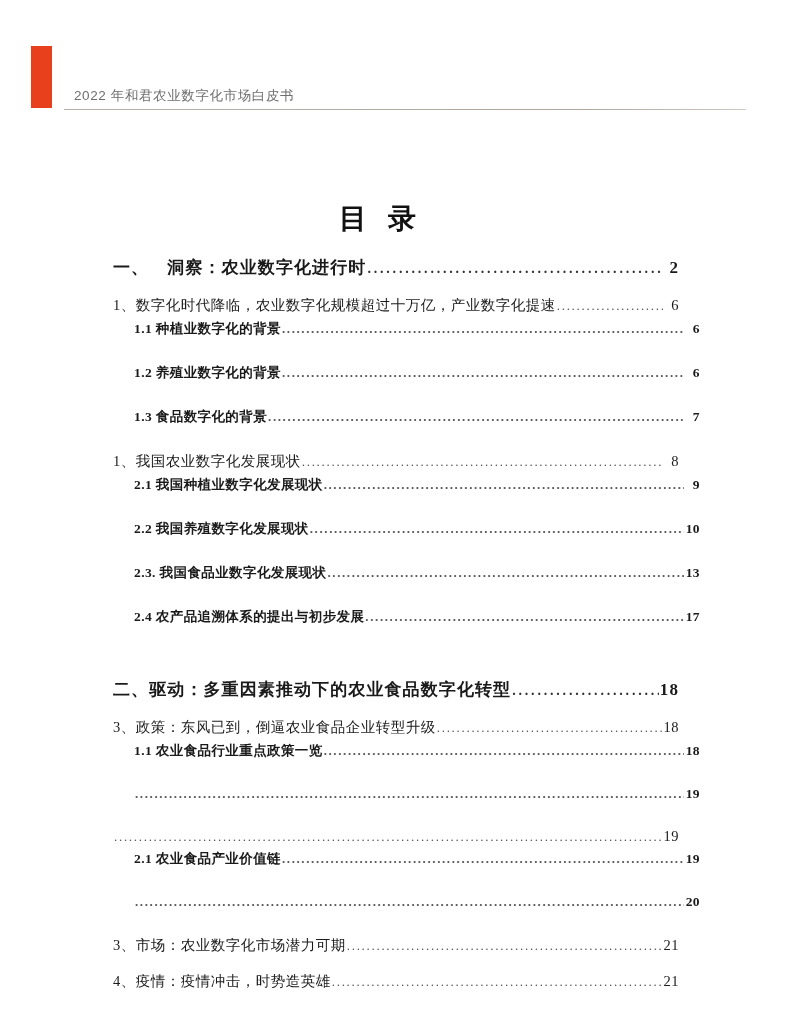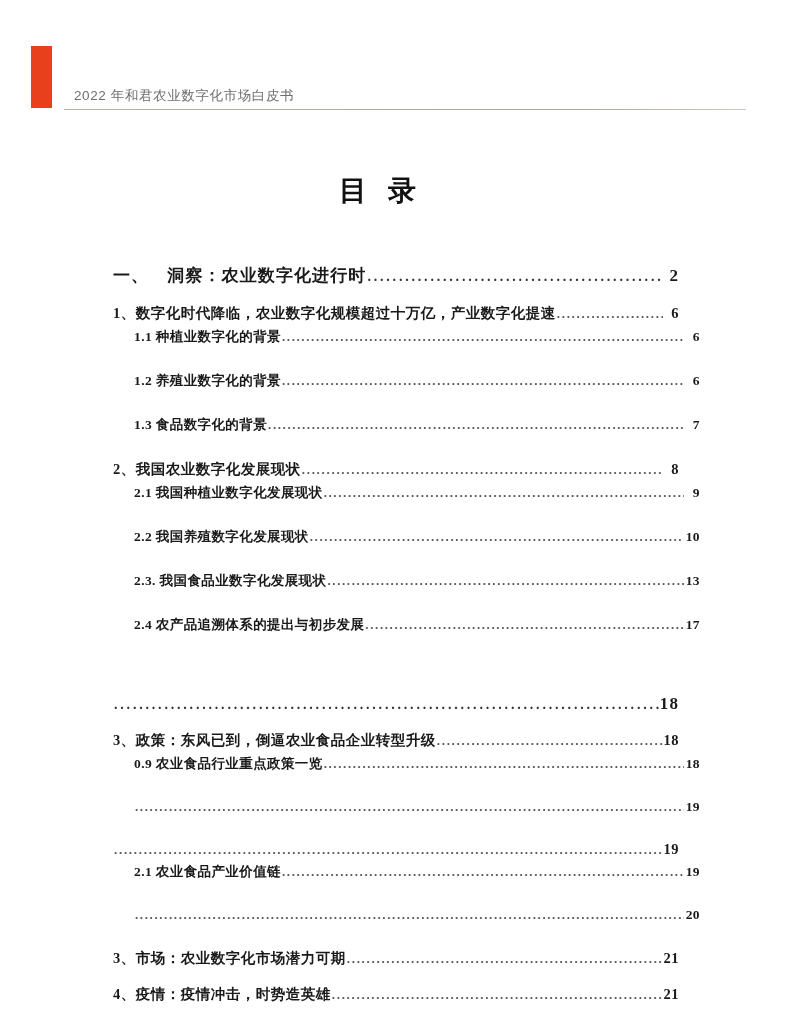--- a/index.html
+++ b/index.html
@@ -47,21 +47,21 @@
     left: 64px;
     top: 109px;
     width: 682px;
     height: 1px;
     background: linear-gradient(to right, #b9b0ab 0%, #b0a6a0 75%, #cfc7c2 100%);
   }
 
   
   .toc-title {
     position: absolute;
-    top: 172px;
+    top: 200px;
     left: 0;
     width: 755px;
     text-align: center;
     font-family: "Liberation Serif", "DejaVu Serif", serif;
     font-weight: bold;
     font-size: 28px;
     letter-spacing: 7px;
     text-indent: 7px;
     color: #111111;
   }
@@ -98,28 +98,28 @@
     flex: 0 0 auto;
     text-align: right;
     min-width: 15px;
   }
 
   
   .lvl1 {
     font-weight: bold;
     font-size: 17px;
     letter-spacing: 1.1px;
-    margin-top: 8px;
+    margin-top: 0;
   }
   .lvl1 .toc-dots { font-size: 14px; letter-spacing: 2.8px; color: #333; }
   .lvl1 .toc-page { font-size: 17px; }
 
   
   .lvl2 {
-    font-weight: bold;
+    font-weight: normal;
     font-size: 14.5px;
     letter-spacing: 0.5px;
   }
   .lvl2 .toc-dots { letter-spacing: 1.7px; }
   .lvl2 .toc-page { font-size: 14.5px; }
 
   
   .lvl3 {
     font-weight: bold;
     font-size: 13.5px;
@@ -171,21 +171,21 @@
       <span class="toc-page">6</span>
     </div>
     <div class="gap-md"></div>
     <div class="toc-entry lvl3">
       <span class="toc-label">1.3 食品数字化的背景</span>
       <span class="toc-dots">.......................................................................................................................</span>
       <span class="toc-page">7</span>
     </div>
     <div class="gap-md"></div>
     <div class="toc-entry lvl2">
-      <span class="toc-label">2、我国农业数字化发展现状</span>
+      <span class="toc-label">1、我国农业数字化发展现状</span>
       <span class="toc-dots">.......................................................................................................................</span>
       <span class="toc-page">8</span>
     </div>
     <div class="gap-xs"></div>
     <div class="toc-entry lvl3">
       <span class="toc-label">2.1 我国种植业数字化发展现状</span>
       <span class="toc-dots">.......................................................................................................................</span>
       <span class="toc-page">9</span>
     </div>
     <div class="gap-md"></div>
@@ -201,32 +201,33 @@
       <span class="toc-page">13</span>
     </div>
     <div class="gap-md"></div>
     <div class="toc-entry lvl3">
       <span class="toc-label">2.4 农产品追溯体系的提出与初步发展</span>
       <span class="toc-dots">.......................................................................................................................</span>
       <span class="toc-page">17</span>
     </div>
     <div class="gap-xl"></div>
     <div class="toc-entry lvl1">
+      <span class="toc-label">二、驱动：多重因素推动下的农业食品数字化转型</span>
       <span class="toc-dots">.......................................................................................................................</span>
       <span class="toc-page">18</span>
     </div>
     <div class="gap-sm"></div>
     <div class="toc-entry lvl2">
       <span class="toc-label">3、政策：东风已到，倒逼农业食品企业转型升级</span>
       <span class="toc-dots">.......................................................................................................................</span>
       <span class="toc-page">18</span>
     </div>
     <div class="gap-xs"></div>
     <div class="toc-entry lvl3">
-      <span class="toc-label">0.9 农业食品行业重点政策一览</span>
+      <span class="toc-label">1.1 农业食品行业重点政策一览</span>
       <span class="toc-dots">.......................................................................................................................</span>
       <span class="toc-page">18</span>
     </div>
     <div class="gap-md"></div>
     <div class="toc-entry lvl3">
       <span class="toc-dots">.......................................................................................................................</span>
       <span class="toc-page">19</span>
     </div>
     <div class="gap-md"></div>
     <div class="toc-entry lvl2">

